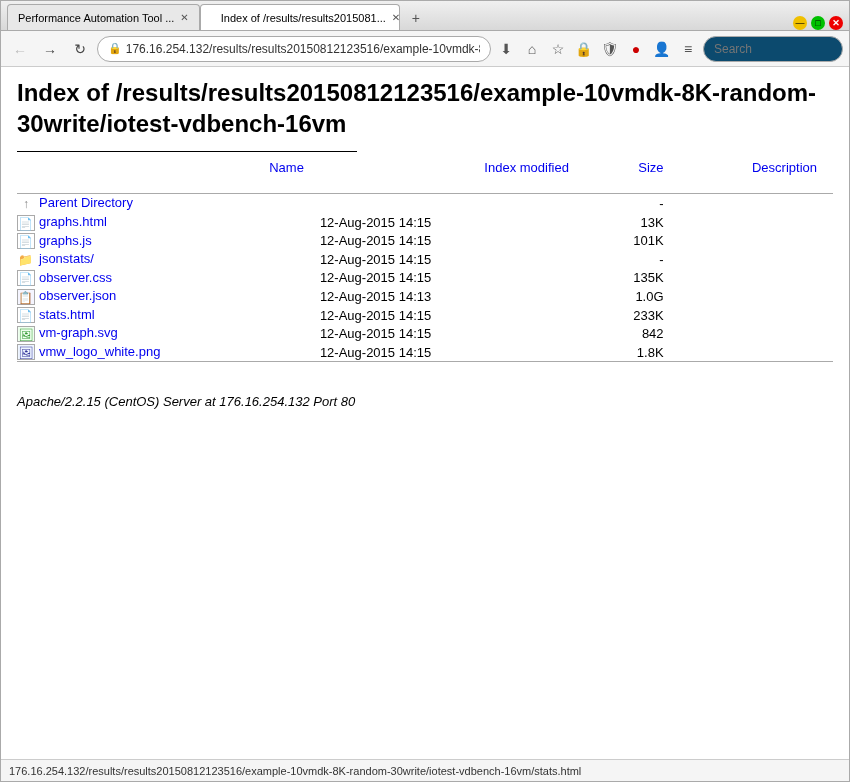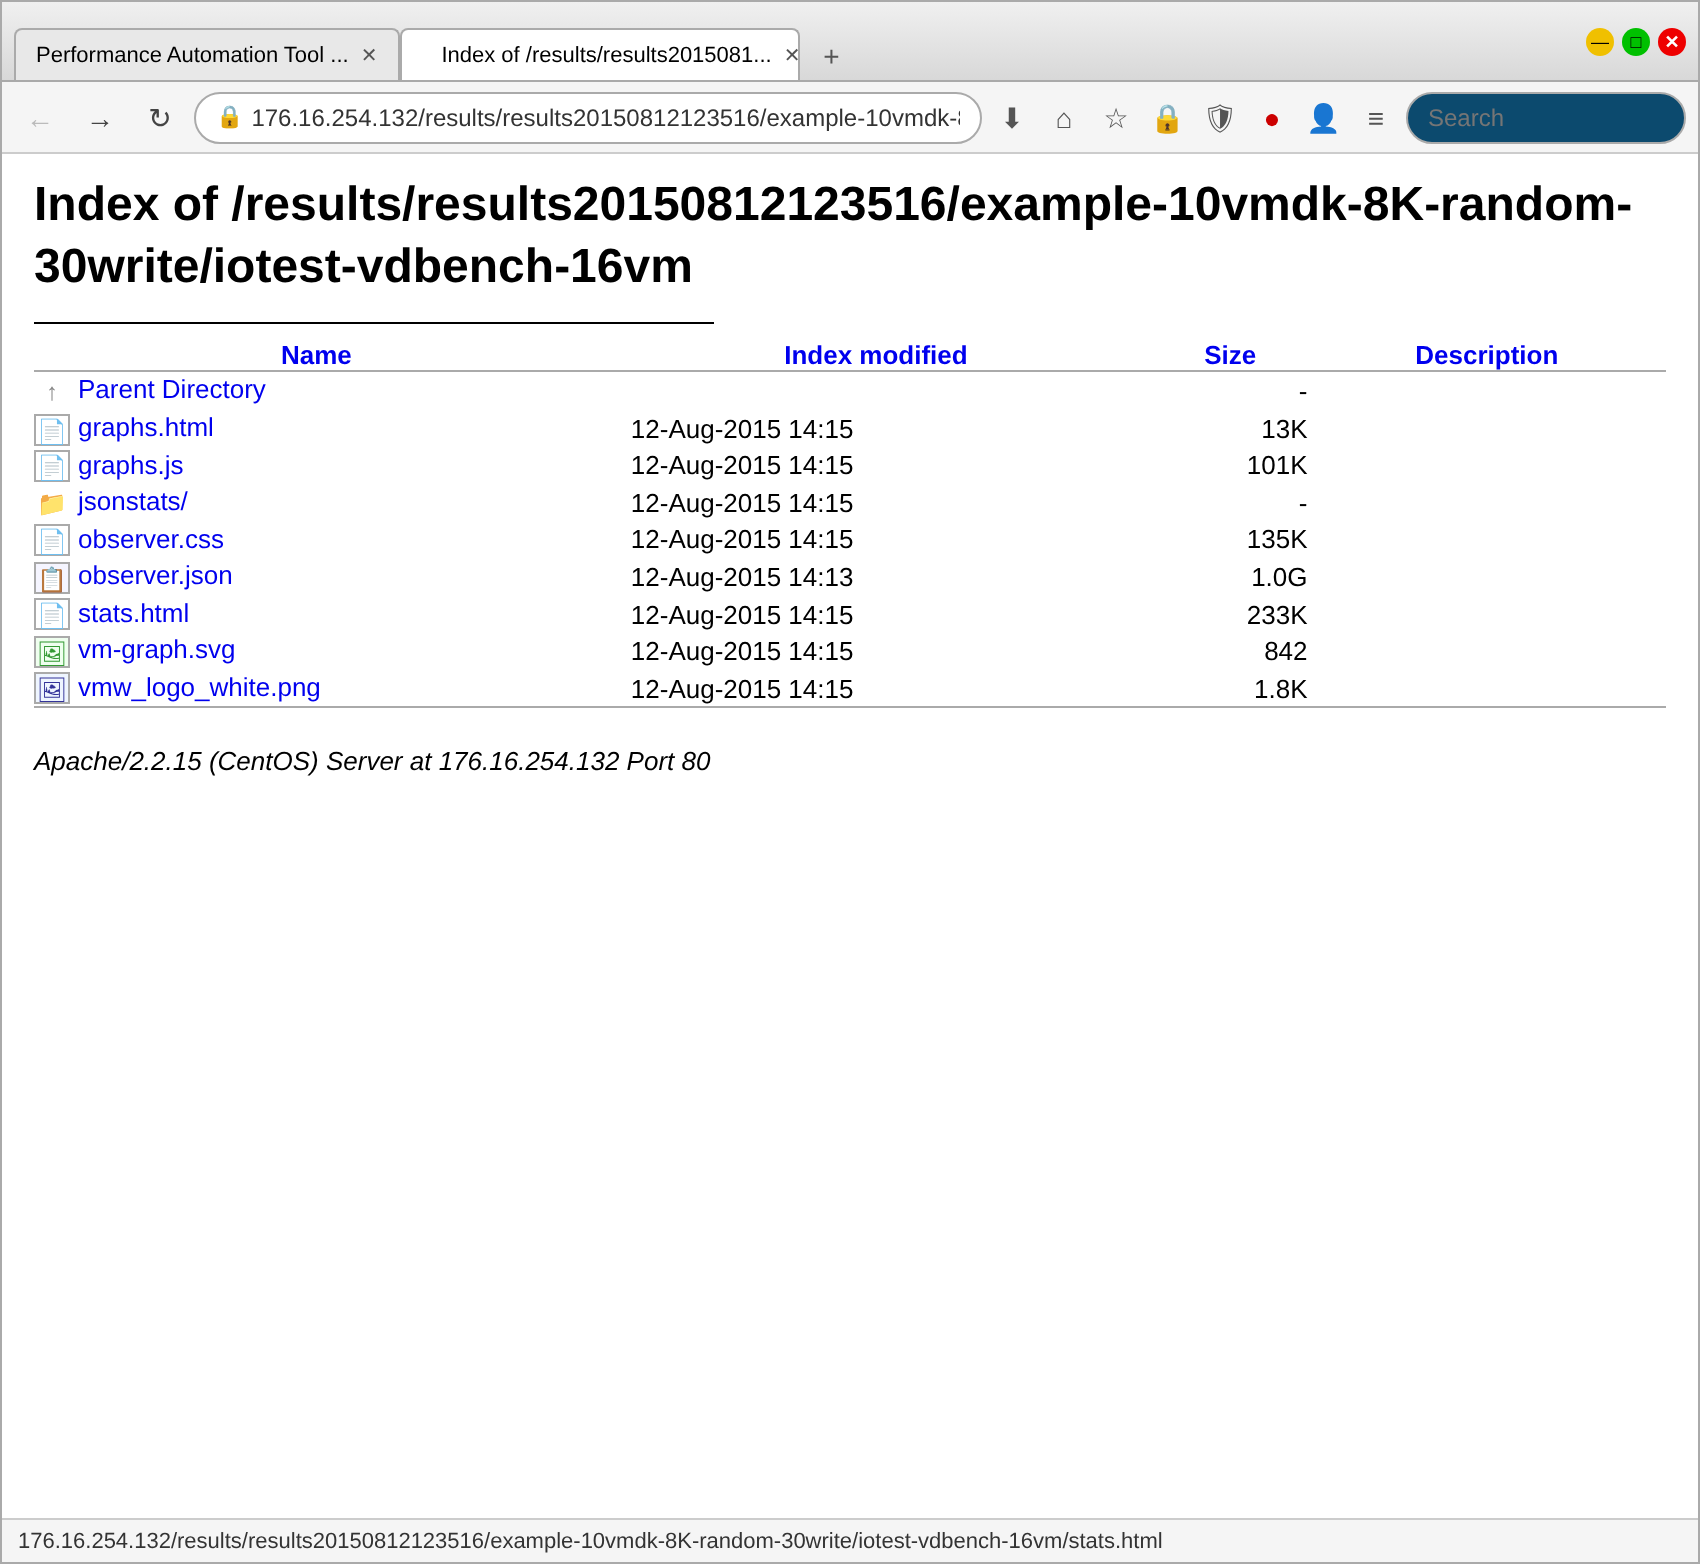--- a/index.html
+++ b/index.html
@@ -1,24 +1,24 @@
 <!DOCTYPE html>
 <html><head>
   <meta charset="utf-8">
   <style>
     * { margin: 0; padding: 0; box-sizing: border-box; }
     body { font-family: Arial, sans-serif; font-size: 13px; background: #fff; color: #000; }
 
     
     .window { width: 850px; height: 782px; display: flex; flex-direction: column; border: 1px solid #aaa; }
     .title-bar {
-      height: 40px;
+      height: 30px;
       background: linear-gradient(to bottom, #f0f0f0, #d8d8d8);
       display: flex;
-      align-items: center;
+      align-items: flex-end;
       padding: 0 6px;
       border-bottom: 1px solid #aaa;
       user-select: none;
     }
     .title-bar-tabs {
       display: flex;
       align-items: flex-end;
       flex: 1;
       height: 100%;
     }
@@ -102,25 +102,25 @@
       padding: 10px 16px;
       background: #fff;
     }
 
     
     .page-title { font-size: 24px; font-weight: bold; margin-bottom: 12px; line-height: 1.3; }
 
     
     .dir-table { border-collapse: collapse; width: 100%; }
     .dir-table th {
-      text-align: center;
+      text-align: right;
       font-size: 13px;
       color: #00e;
-      font-weight: bold;
-      padding: 2px 16px 0 0;
+      font-weight: normal;
+      padding: 2px 16px 18px 0;
       border-bottom: 1px solid #aaa;
     }
     .dir-table th a { color: #00e; text-decoration: none; }
     .dir-table td { padding: 1px 16px 1px 0; vertical-align: middle; font-size: 13px; white-space: nowrap; }
     .dir-table td.size { text-align: right; padding-right: 16px; }
     .dir-table td a { color: #00e; text-decoration: none; }
     .col-name { min-width: 160px; }
     .col-modified { min-width: 140px; }
     .col-size { min-width: 50px; text-align: right; margin-left: 32px; }
     .col-desc { }
@@ -142,21 +142,21 @@
       background: #f5f5f5;
       border-top: 1px solid #ccc;
       display: flex;
       align-items: center;
       padding: 0 8px;
       font-size: 11px;
       color: #333;
     }
 
     
-    .server-info { margin-top: 16px; font-style: italic; font-size: 13px; }
+    .server-info { margin-top: 29px; font-style: italic; font-size: 13px; }
 
     .dir-table tr:not(.sep-row):not(.header-row) { }
   </style>
 </head>
 <body>
 
 <div class="window">
 
   <div class="title-bar">
     <div class="title-bar-tabs">

